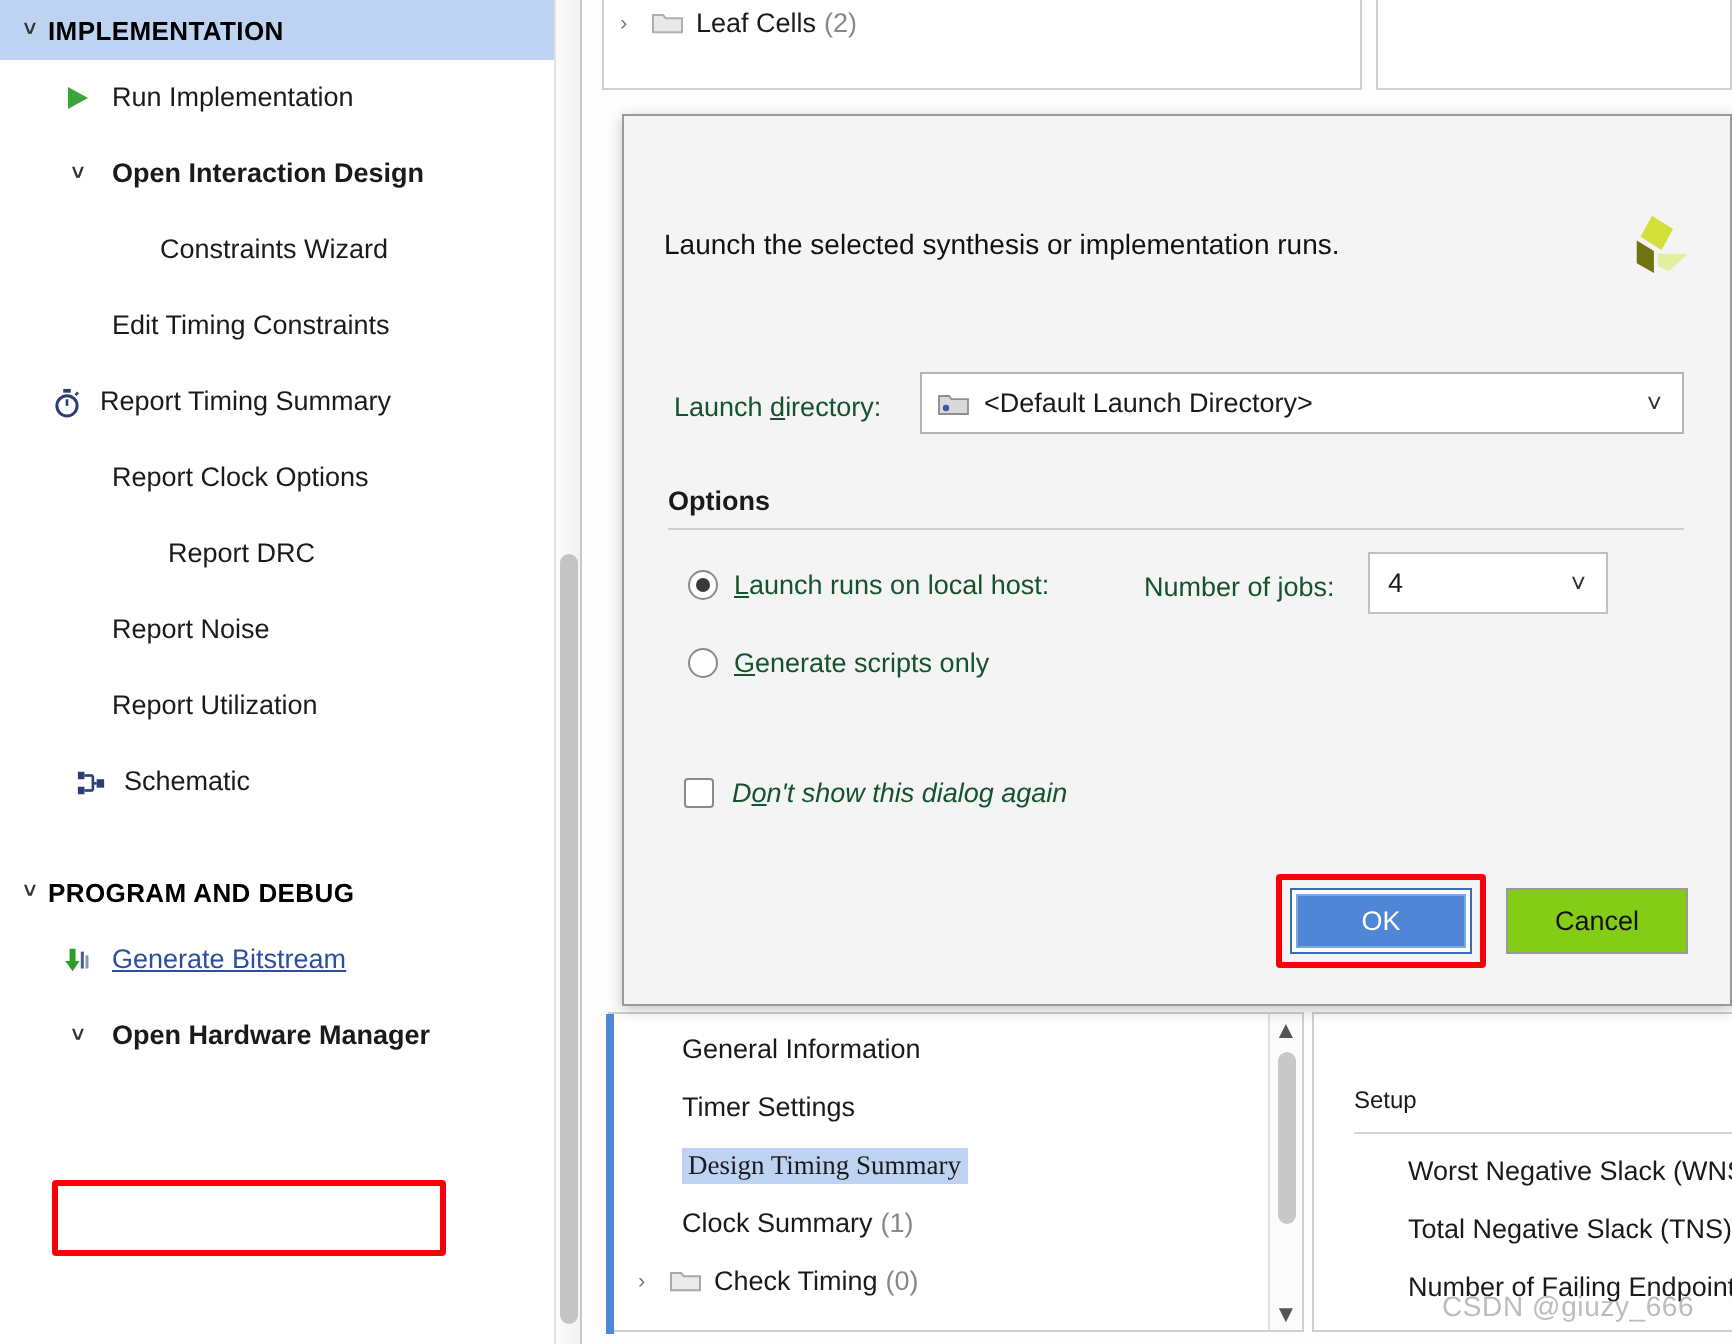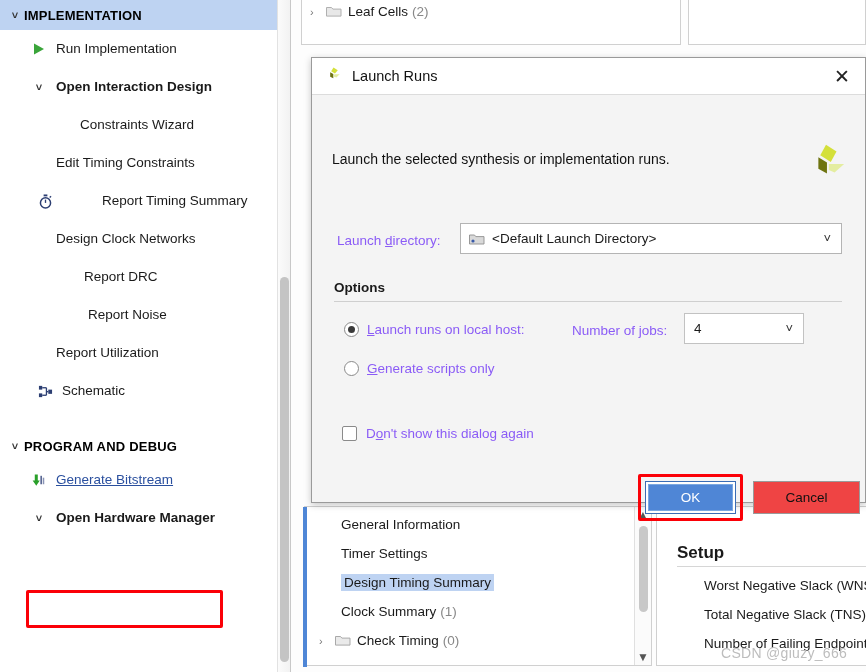--- a/index.html
+++ b/index.html
@@ -108,21 +108,21 @@
   .vscroll {
     position: absolute;
     width: 17px;
     background: #fbfbfb;
     border-left: 1px solid #e0e0e0;
     display: flex; flex-direction: column; align-items: center;
   }
   .vscroll .arrow { font-size: 12px; color: #555; line-height: 16px; }
   .vscroll .thumb { width: 9px; background: #c8c8c8; border-radius: 5px; }
 
-  .setup-title { font-weight: bold; font-size: 17px; }
+  .setup-title { font-weight: normal; font-size: 12px; }
   .setup-rule { height: 1px; background: #d6d6d6; }
   .setup-row { font-size: 13.5px; white-space: nowrap; }
 
   .watermark {
     position: absolute;
     color: #bdbdbd;
     font-size: 14px;
     letter-spacing: 0.3px;
   }
 
@@ -155,21 +155,21 @@
     font-family: "Liberation Sans", sans-serif;
   }
   #dialog-body { position: relative; height: 409px; padding: 0; }
 
   #dialog-desc {
     position: absolute; left: 20px; top: 56px;
     font-size: 14px; color: #111;
   }
   #dialog-logo { position: absolute; right: 18px; top: 46px; }
 
-  .field-label { font-size: 13.5px; color: #8b5cf6; }
+  .field-label { font-size: 13.5px; color: #14532d; }
   .mn { text-decoration: underline; }
 
   #launch-dir-label { position: absolute; left: 25px; top: 138px; }
   #launch-dir-combo {
     position: absolute; left: 148px; top: 128px;
     width: 382px; height: 31px;
     background: #ffffff;
     border: 1px solid #b4b4b4;
     display: flex; align-items: center;
     padding: 0 6px 0 8px;
@@ -191,43 +191,43 @@
 
   #jobs-label { position: absolute; left: 571px; top: 228px; }
   #jobs-combo {
     position: absolute; left: 683px; top: 218px;
     width: 120px; height: 31px;
     background: #fff; border: 1px solid #c2c2c2;
     display: flex; align-items: center; padding: 0 6px 0 9px;
   }
   #jobs-combo .val { font-size: 13.5px; flex: 1; }
 
-  #dontshow-row { position: absolute; left: 30px; top: 331px; display: flex; align-items: flex-start; }
+  #dontshow-row { position: absolute; left: 30px; top: 331px; display: flex; align-items: flex-start; font-style: italic; }
   .checkbox {
     width: 15px; height: 15px;
     border: 1px solid #8a8a8a; background: #fff;
     margin-right: 9px; flex: 0 0 15px; border-radius: 2px;
   }
 
   .dlg-btn {
     position: absolute;
     height: 33px;
     font-size: 13.5px;
     display: flex; align-items: center; justify-content: center;
   }
   #ok-button {
     left: 333px; top: 386px; width: 91px;
     background: #4f86d6;
     border: 1px solid #3a6cb5;
     color: #ffffff;
     box-shadow: inset 0 0 0 2px #ffffff, inset 0 0 0 3px #7ba7e0;
   }
   #cancel-button {
-    left: 441px; top: 386px; width: 107px;
-    background: #ef4444;
+    left: 441px; top: 386px; width: 91px;
+    background: #84cc16;
     border: 1px solid #9a9a9a;
     color: #111;
   }
 </style>
 </head>
 <body>
 
 <div id="root">
 
   <div id="bg-right">
@@ -249,21 +249,21 @@
     <div class="bg-panel" style="left:13px; top:506px; width:348px; height:160px;">
       <div style="position:absolute; left:-2px; top:0; width:4px; height:160px; background:#4f86d6;"></div>
 
       <div style="padding-top:3px;">
         <div class="tree-row" style="padding-left:36px;">
           <span class="tree-label">General Information</span>
         </div>
         <div class="tree-row" style="padding-left:36px;">
           <span class="tree-label">Timer Settings</span>
         </div>
-        <div class="tree-row sel" style="padding-left:36px;">
+        <div class="tree-row sel" style="padding-left:36px;font-family:Liberation Serif, serif;">
           <span class="tree-label">Design Timing Summary</span>
         </div>
         <div class="tree-row" style="padding-left:36px;">
           <span class="tree-label">Clock Summary</span>
           <span class="count">(1)</span>
         </div>
         <div class="tree-row" style="padding-left:14px;">
           <span class="twisty">›</span>
           <span class="folder">
             <svg width="16" height="12" viewBox="0 0 16 12">
@@ -316,43 +316,43 @@
 
     <div class="nav-row" style="padding-left:80px;">
       <span class="nav-icon" style="flex:0 0 0; width:0; margin:0;"></span>
       <span class="nav-label">Constraints Wizard</span>
     </div>
 
     <div class="nav-row" style="padding-left:56px;">
       <span class="nav-label">Edit Timing Constraints</span>
     </div>
 
-    <div class="nav-row" style="padding-left:34px;gap:40px;">
+    <div class="nav-row" style="padding-left:22px;">
       <span class="nav-icon">
         <svg width="15" height="15" viewBox="0 0 16 16">
           <rect x="6" y="0.5" width="4" height="2" fill="#2c3e72"></rect>
           <circle cx="8" cy="9.5" r="5.4" fill="none" stroke="#2c3e72" stroke-width="1.6"></circle>
           <line x1="8" y1="9.5" x2="8" y2="6" stroke="#2c3e72" stroke-width="1.4"></line>
           <line x1="12.5" y1="3.8" x2="13.9" y2="2.4" stroke="#2c3e72" stroke-width="1.4"></line>
         </svg>
       </span>
       <span class="nav-label">Report Timing Summary</span>
     </div>
 
     <div class="nav-row" style="padding-left:56px;">
-      <span class="nav-label">Design Clock Networks</span>
+      <span class="nav-label">Report Clock Options</span>
     </div>
 
 
 
     <div class="nav-row" style="padding-left:84px;">
       <span class="nav-label">Report DRC</span>
     </div>
 
-    <div class="nav-row" style="padding-left:88px;text-align:right;">
+    <div class="nav-row" style="padding-left:56px;text-align:right;">
       <span class="nav-label">Report Noise</span>
     </div>
 
     <div class="nav-row" style="padding-left:56px;">
       <span class="nav-label">Report Utilization</span>
     </div>
 
 
     <div class="nav-row" style="padding-left:34px;">
       <span class="nav-icon">
@@ -392,31 +392,20 @@
 
     <div id="flow-scrollbar">
       <div id="flow-thumb"></div>
     </div>
   </div>
 
   <div class="redbox" style="left:26px; top:590px; width:197px; height:38px;"></div>
 
   <div id="dialog">
 
-    <div id="dialog-titlebar">
-      <span>
-        <svg width="19" height="19" viewBox="0 0 20 20">
-          <polygon points="10,2.5 14.5,5.5 11.5,9 7.5,6.5" fill="#d4e03a"></polygon>
-          <polygon points="6.5,7.5 9.8,9.6 9.8,14 6.5,12.3" fill="#6e7410"></polygon>
-          <polygon points="11,9.8 16.5,9.8 13,13.2 10,12.2" fill="#e4eda0"></polygon>
-        </svg>
-      </span>
-      <span id="dialog-title">Launch Runs</span>
-      <span id="dialog-close">✕</span>
-    </div>
 
     <div id="dialog-body">
 
       <div id="dialog-desc">Launch the selected synthesis or implementation runs.</div>
 
       <div id="dialog-logo">
         <svg width="42" height="42" viewBox="0 0 44 44">
           <polygon points="22,4 33,11 27,22 16,15" fill="#d4e03a"></polygon>
           <polygon points="14,17 23,22.5 23,34 14,29" fill="#6e7410"></polygon>
           <polygon points="25,24 41,24 31,33 25,30.5" fill="#e4eda0"></polygon>

